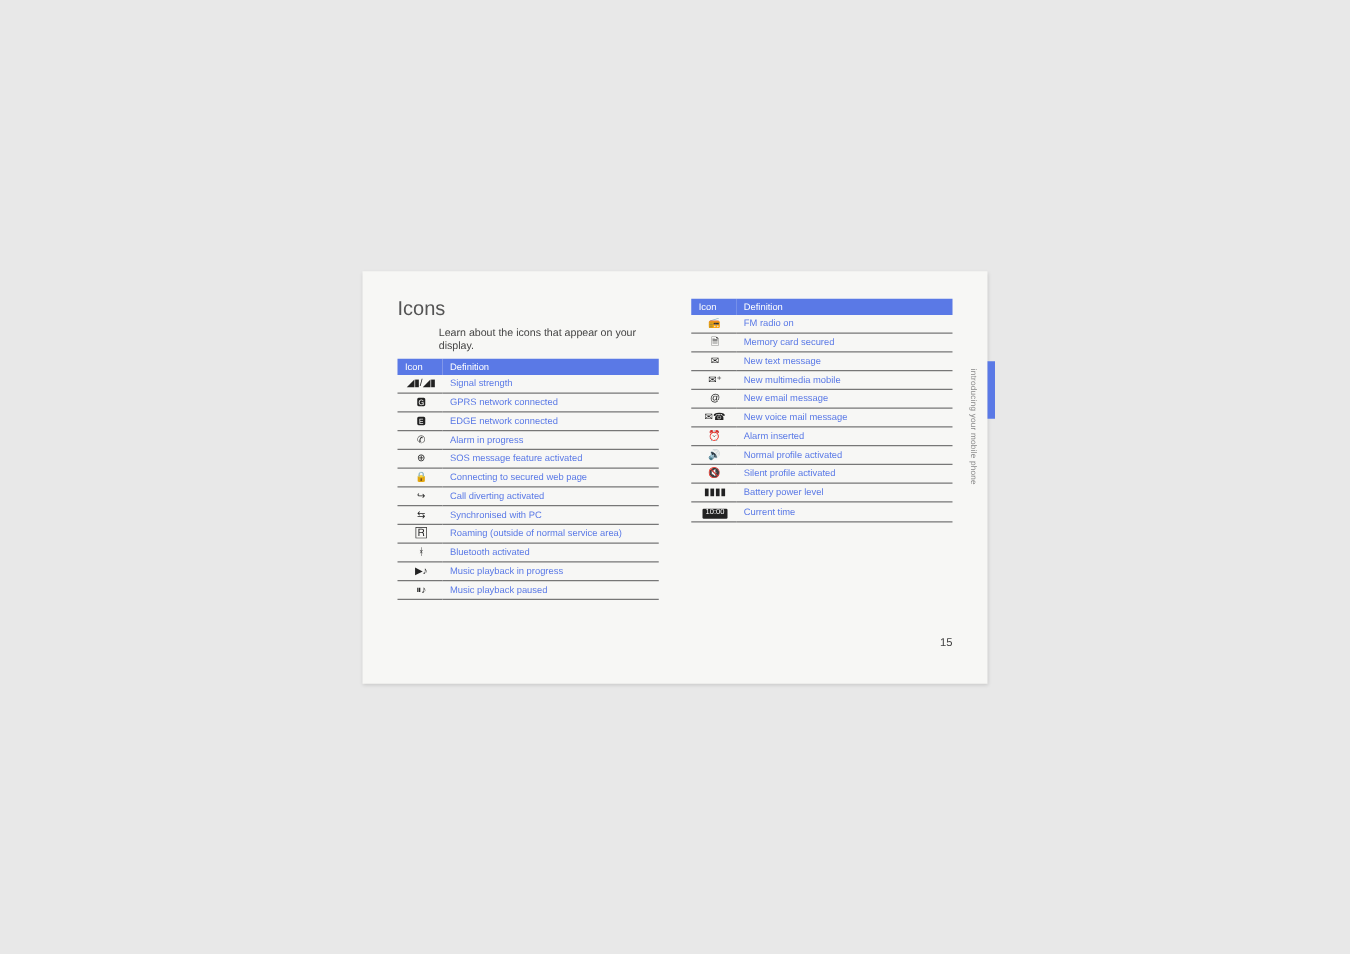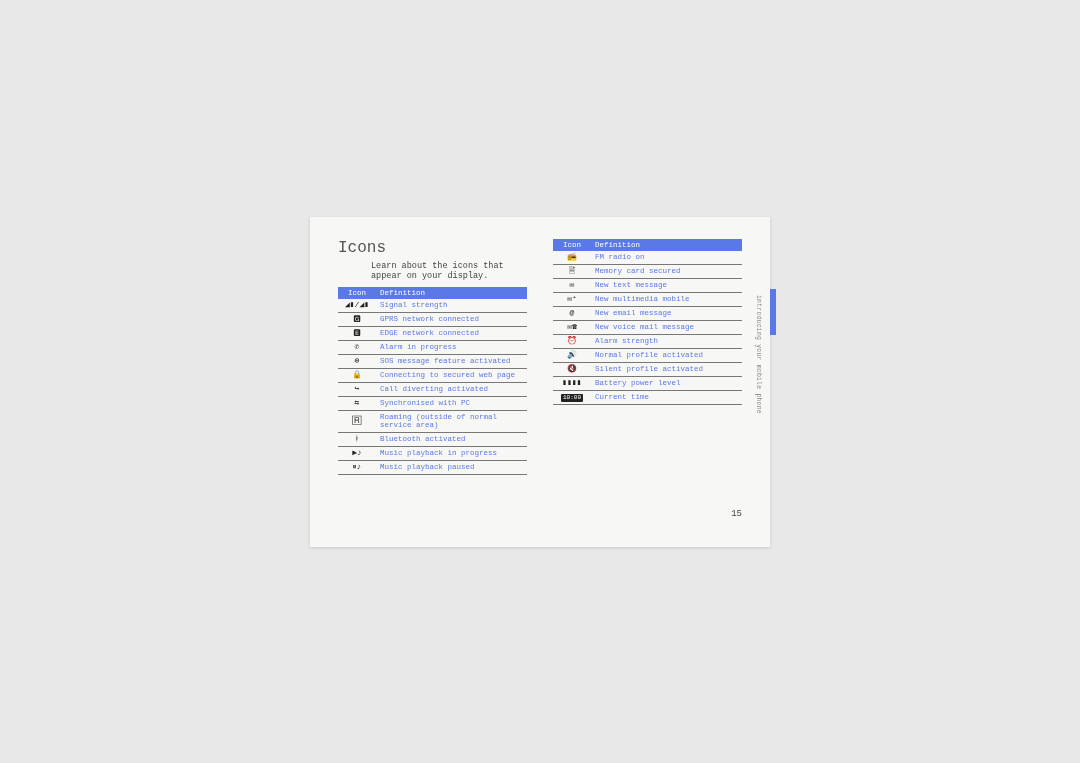--- a/index.html
+++ b/index.html
@@ -7,28 +7,27 @@
     background: #e8e8e8;
     font-family: Arial, Helvetica, sans-serif;
     width: 1080px;
     height: 763px;
     display: flex;
     align-items: center;
     justify-content: center;
   }
   .page {
     background: #f7f7f5;
-    width: 460px;
+    width: 500px;
     height: 330px;
     position: relative;
     box-shadow: 0 1px 3px rgba(0,0,0,0.15);
     padding: 22px 28px 18px 28px;
     display: flex;
     gap: 26px;
-    font-family: Liberation Mono, monospace;
   }
   .col {
     flex: 1;
     min-width: 0;
   }
   .heading {
     font-size: 16px;
     color: #555;
     font-weight: normal;
     margin-bottom: 4px;
@@ -43,21 +42,21 @@
     width: 100%;
     border-collapse: collapse;
     font-size: 7.5px;
   }
   thead tr { background: #5a79e6; color: #fff; }
   thead th {
     text-align: left;
     font-weight: normal;
     padding: 2px 4px 2px 6px;
   }
-  thead th.icon-col { width: 36px; text-align: center; }
+  thead th.icon-col { width: 36px; }
   tbody td {
     padding: 2.5px 4px 2.5px 6px;
     border-bottom: 0.5px solid #777;
     vertical-align: middle;
   }
   tbody td.icon-cell {
     width: 36px;
     text-align: center;
     color: #333;
   }
@@ -199,21 +198,21 @@
           <tr>
             <td class="icon-cell"><span class="icon">@</span></td>
             <td class="def-cell">New email message</td>
           </tr>
           <tr>
             <td class="icon-cell"><span class="icon">✉☎</span></td>
             <td class="def-cell">New voice mail message</td>
           </tr>
           <tr>
             <td class="icon-cell"><span class="icon">⏰</span></td>
-            <td class="def-cell">Alarm strength</td>
+            <td class="def-cell">Alarm inserted</td>
           </tr>
           <tr>
             <td class="icon-cell"><span class="icon">🔊</span></td>
             <td class="def-cell">Normal profile activated</td>
           </tr>
           <tr>
             <td class="icon-cell"><span class="icon">🔇</span></td>
             <td class="def-cell">Silent profile activated</td>
           </tr>
           <tr>

